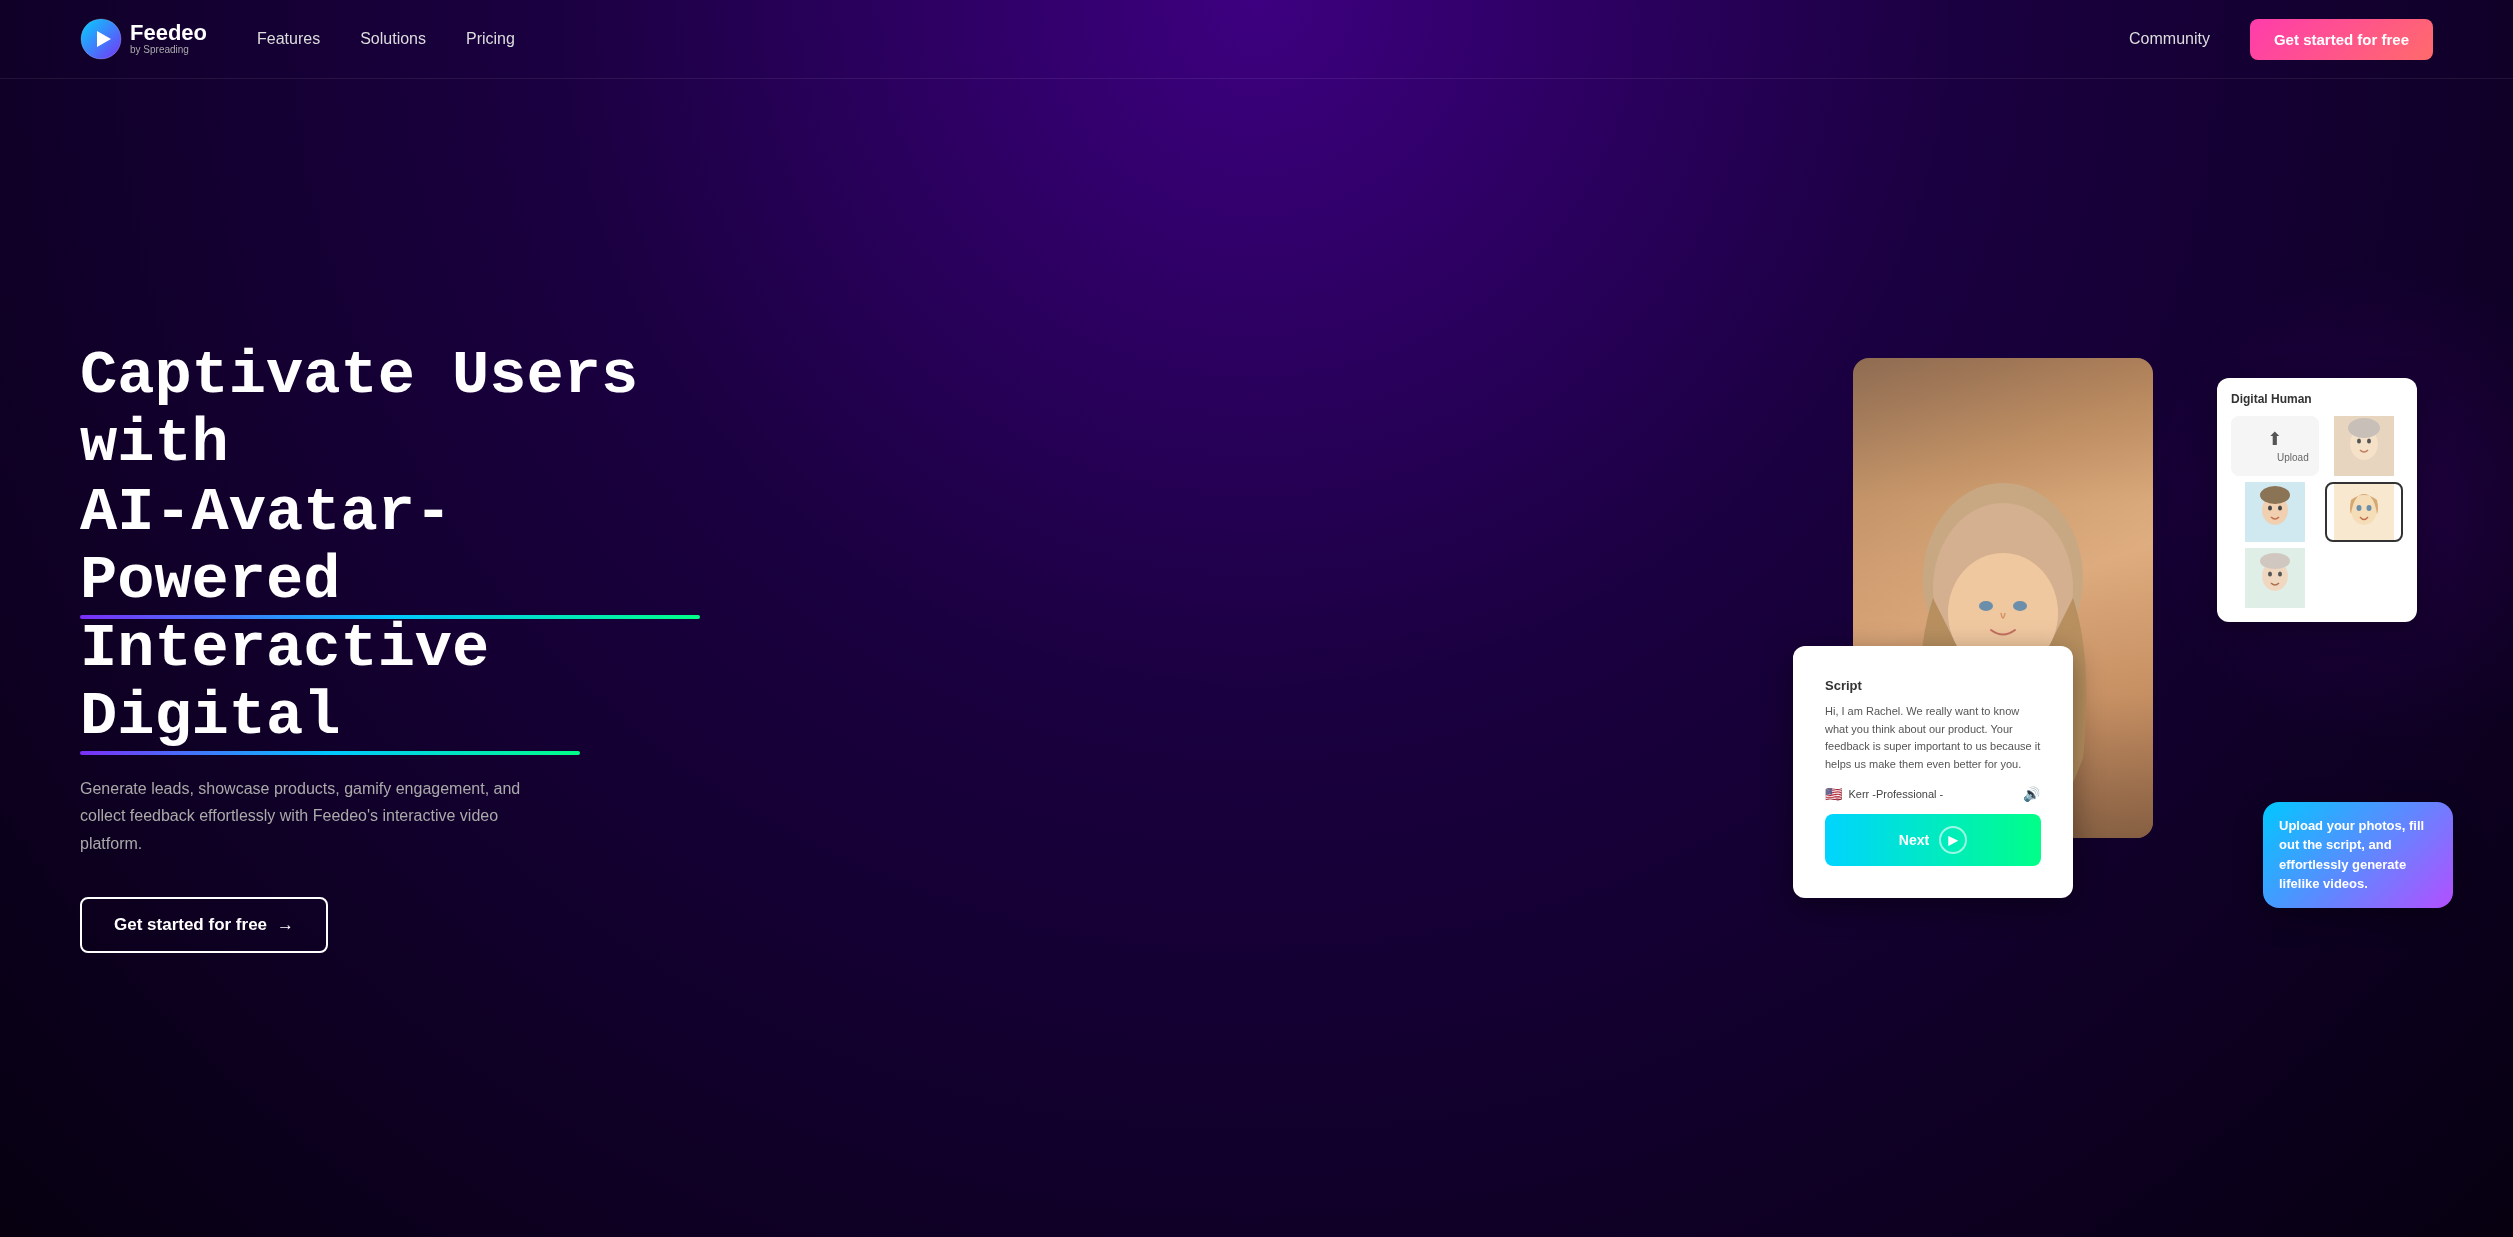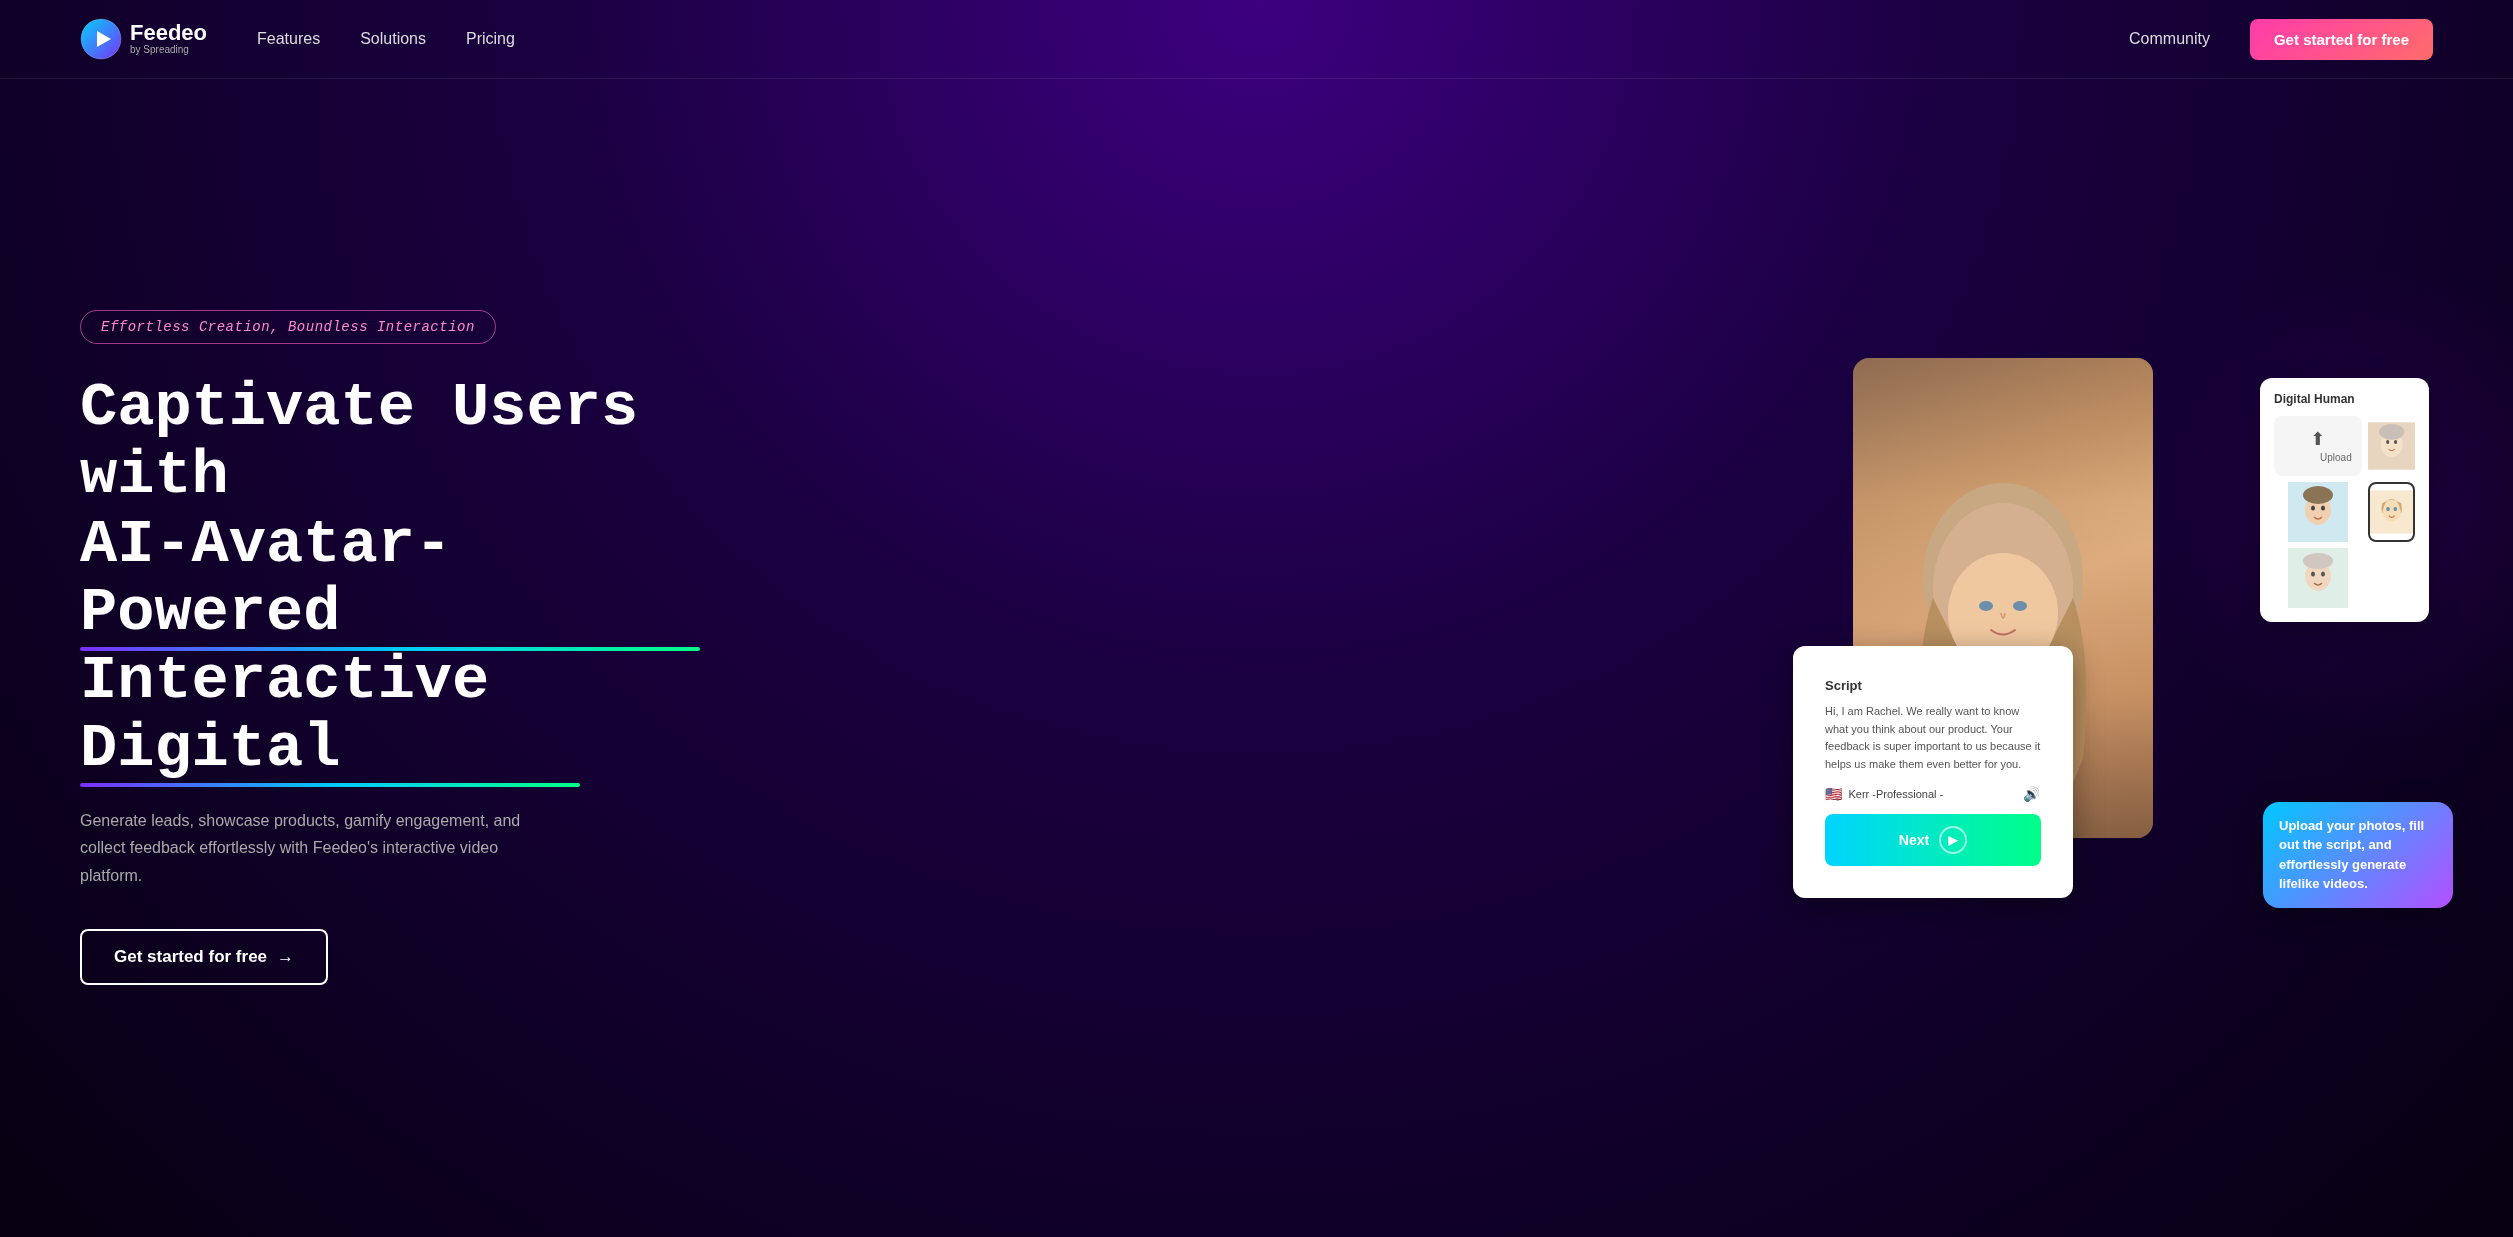--- a/index.html
+++ b/index.html
@@ -243,22 +243,22 @@
       left: 50%;
       transform: translateX(-50%);
       width: 220px;
       height: 380px;
     }
 
     
     .digital-human-panel {
       position: absolute;
       top: 20px;
-      right: 4px;
-      width: 169px;
+      right: 16px;
+      width: 200px;
       background: #fff;
       border-radius: 12px;
       padding: 14px;
       box-shadow: 0 8px 30px rgba(0,0,0,0.3);
     }
 
     .dh-title {
       font-size: 12px;
       color: #333;
       font-weight: 600;
@@ -442,21 +442,20 @@
 
     <div class="nav-right">
       <a class="nav-community" href="#">Community</a>
       <button class="btn-get-started">Get started for free</button>
     </div>
   </nav>
 
   <section class="hero">
 
     <div class="hero-left">
-      <div class="hero-badge">Effortless Creation, Boundless Interaction</div>
 
       <h1 class="hero-title">
         <span>Captivate Users with</span><br>
         <span class="hero-title-line2">AI-Avatar-Powered</span><br>
         <span class="hero-title-line3">Interactive Digital</span>
       </h1>
 
       <p class="hero-description">Generate leads, showcase products, gamify engagement, and collect feedback effortlessly with Feedeo's interactive video platform.</p>
 
       <a href="#" class="btn-hero-cta">

